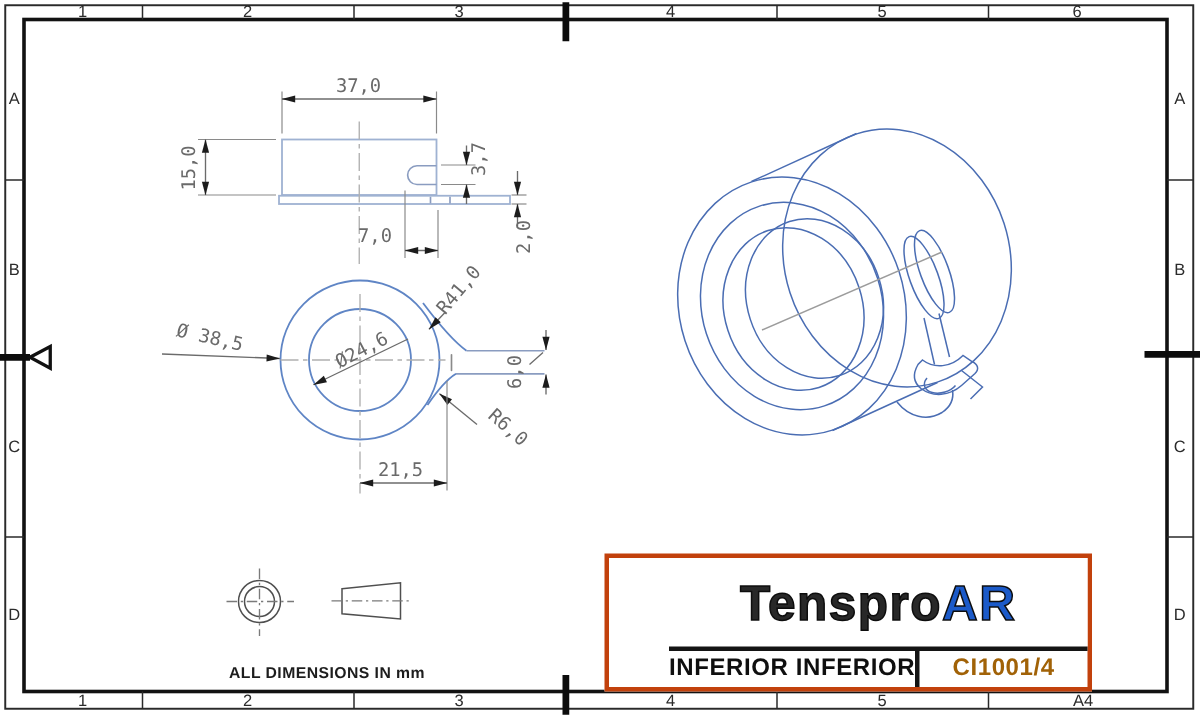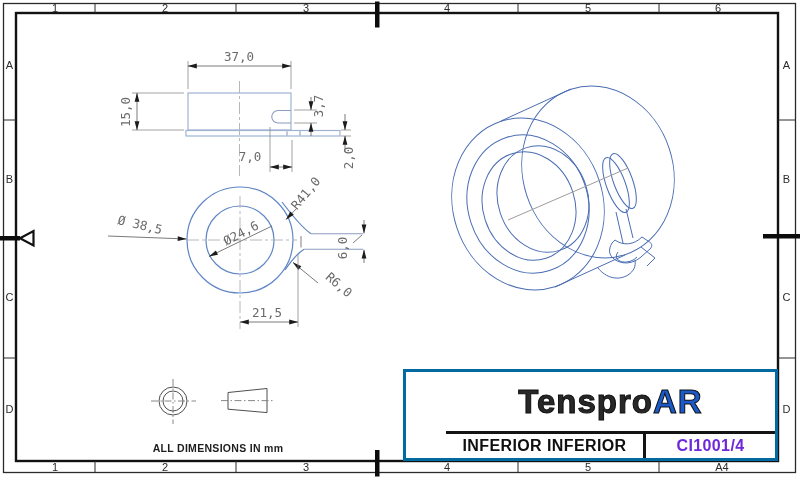--- a/index.html
+++ b/index.html
@@ -20,36 +20,36 @@
   .partmid  { stroke:#8a9cc0; stroke-width:1.1; fill:none; }
   .partblue { stroke:#5f85c5; stroke-width:1.2; fill:none; }
   .isoline  { stroke:#4a6db3; stroke-width:1; fill:none; }
   .dimline  { stroke:#6b6b6b; stroke-width:0.9; fill:none; }
   .extline  { stroke:#8a8a8a; stroke-width:0.8; fill:none; }
   .cline    { stroke:#b0b0b0; stroke-width:0.9; fill:none; stroke-dasharray:12 3 3 3; }
   .symline  { stroke:#4f4f4f; stroke-width:1; fill:none; }
   .symc     { stroke:#7a7a7a; stroke-width:0.9; fill:none; stroke-dasharray:7 2.5 1.5 2.5; }
 
   .titleblock {
-    position:absolute; left:403px; top:369px; width:375px; height:92px;
-    border:3px solid #0369a1; box-sizing:border-box; background:#fff;
+    position:absolute; left:403px; top:369px; width:325px; height:92px;
+    border:3px solid #c2410c; box-sizing:border-box; background:#fff;
     display:flex; flex-direction:column;padding-left:40px;
   }
   .tb-logo-row { flex:1; display:flex; align-items:center; justify-content:center; background:#fff; }
   .logo { font-family:"Liberation Sans", sans-serif; font-weight:900; font-size:33px;
           letter-spacing:1px; color:#282828; -webkit-text-stroke:1px #0d0d0d; white-space:nowrap; }
   .logo .accent { color:#1b5ac9; }
   .tb-bottom { height:24px; display:flex; border-top:3px solid #141414; }
   .tb-title {
     flex:1; border-right:3px solid #141414; display:flex; align-items:center; justify-content:center;
     font-weight:bold; font-size:16px; color:#0f0f0f; letter-spacing:0.4px; white-space:nowrap;
   }
   .tb-code {
     width:129px; display:flex; align-items:center; justify-content:center;
-    font-weight:bold; font-size:16px; color:#6d28d9; letter-spacing:0.4px;
+    font-weight:bold; font-size:16px; color:#a16207; letter-spacing:0.4px;
   }
 </style>
 </head>
 <body>
 
 <div class="sheet">
 <svg width="800" height="478" viewBox="0 0 800 478">
   <defs>
     <marker id="arw" viewBox="0 0 10 6" markerWidth="10" markerHeight="6" refX="9.3" refY="3" orient="auto-start-reverse" markerUnits="userSpaceOnUse">
       <path d="M0.5,0.6 L9.5,3 L0.5,5.4 Z" fill="#1c1c1c"></path>

